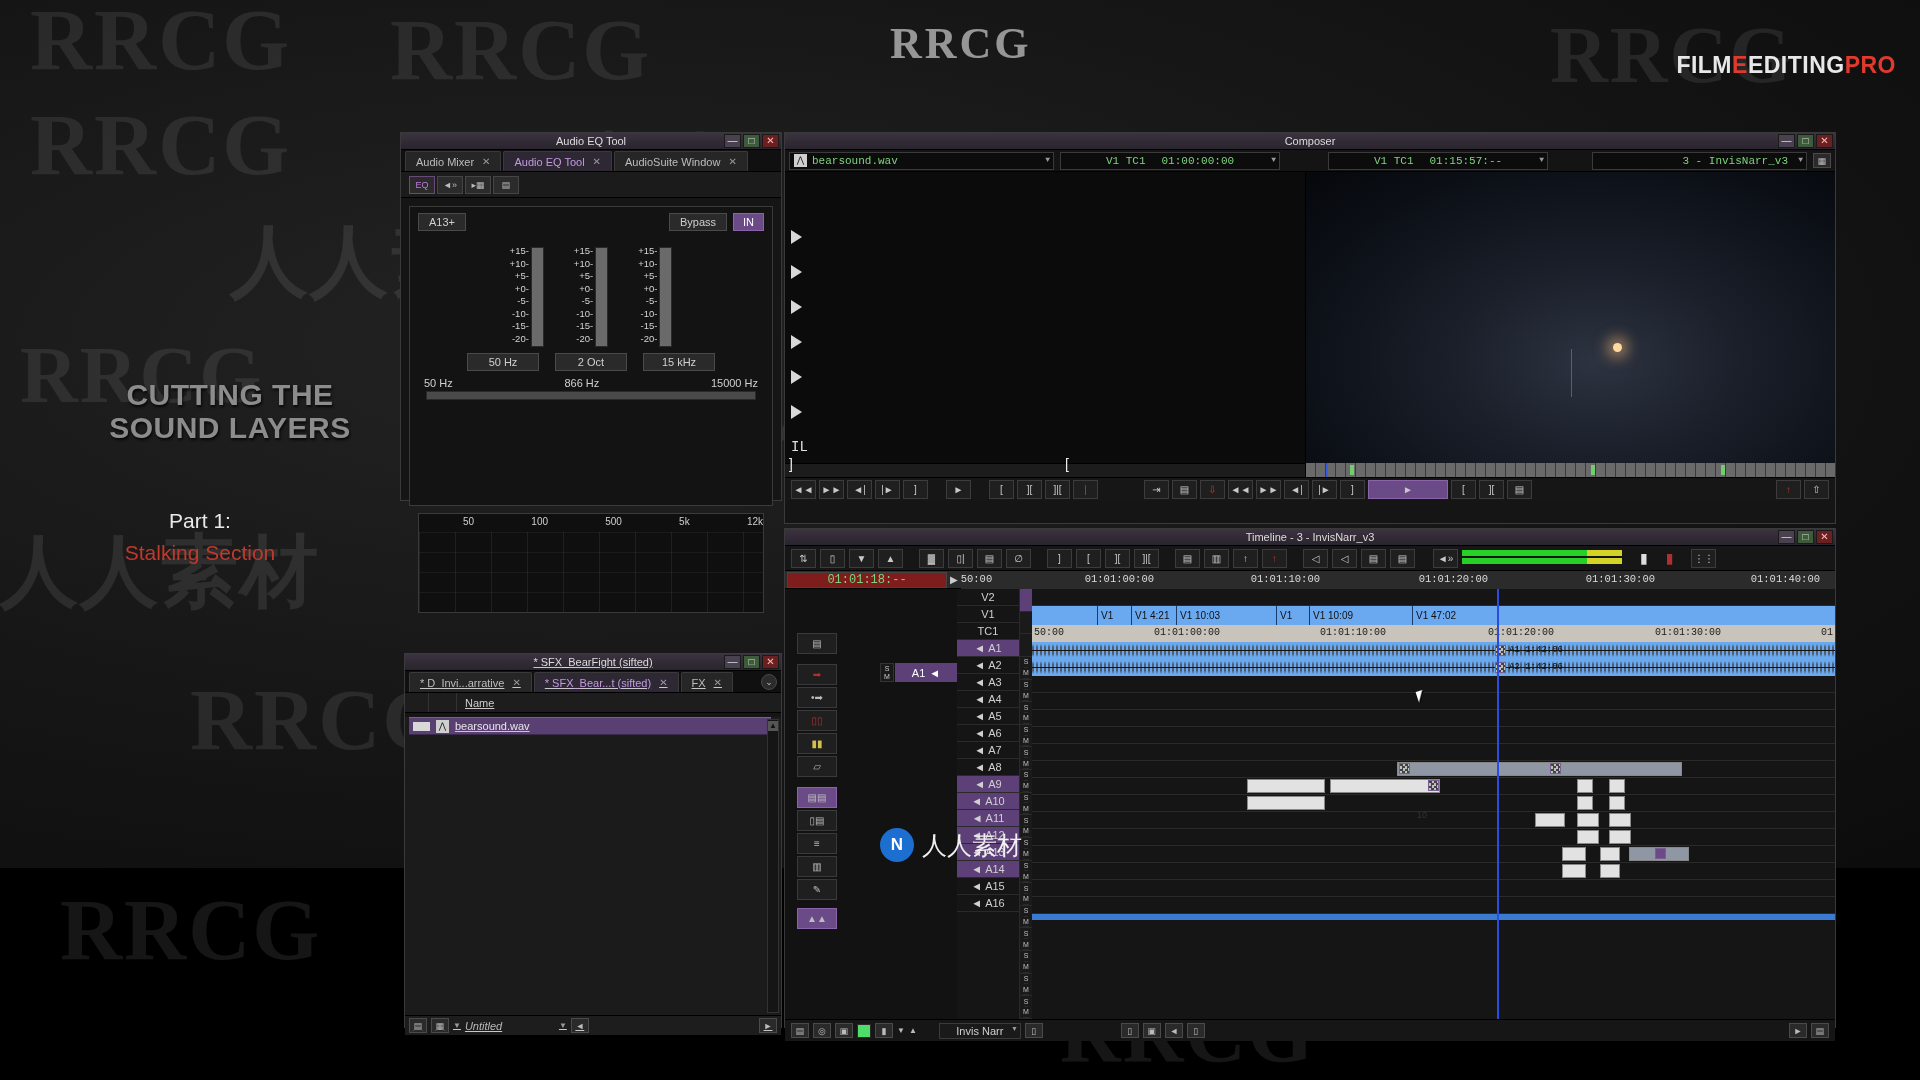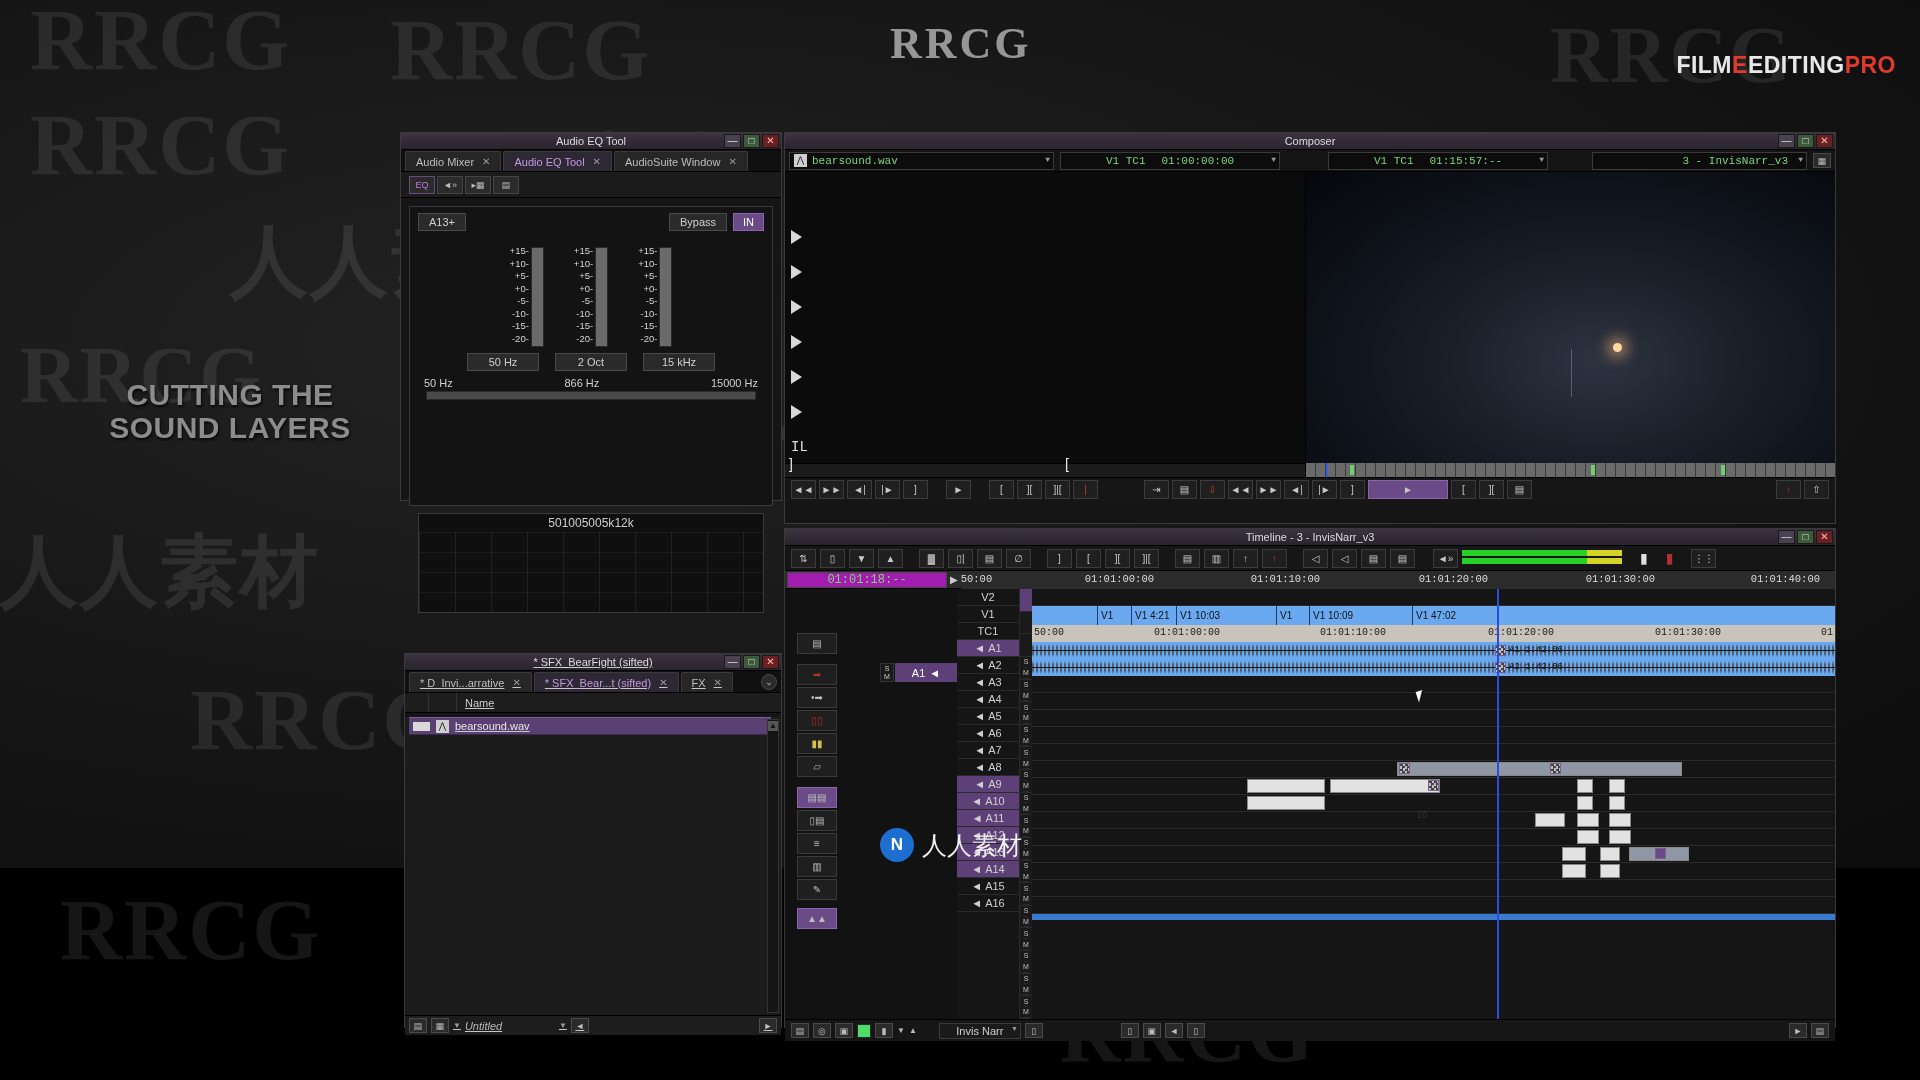--- a/index.html
+++ b/index.html
@@ -68,22 +68,22 @@
   .band .scale { font-size:9.5px; color:#d5d5d5; text-align:right; line-height:12.5px; }
   .band .slot { width:13px; height:100px; background:#6a6a6a; border:1px solid #2a2a2a; margin-top:2px; }
   .eq-fbtns { display:flex; justify-content:center; gap:16px; margin-top:6px; }
   .fbtn { width:72px; text-align:center; font-size:11px; background:#2a2a2a;
           border:1px solid #4a4a4a; color:#d0d0d0; padding:2px 0; }
   .eq-freq { display:flex; justify-content:space-between; font-size:11px; color:#d0d0d0;
              padding:6px 14px 0 14px; }
   .eq-slider { margin:2px 16px 0 16px; height:9px; background:#4a4a4a; border:1px solid #2a2a2a; }
   .eq-graph { position:absolute; left:8px; right:8px; bottom:-108px; height:100px;
               background:#0f0f0f; border:1px solid #3a3a3a; }
-  .eq-graph .ticks { display:flex; justify-content:center; font-size:12px;
-                     color:#cfcfcf; padding-top:2px; }
+  .eq-graph .ticks { display:flex; justify-content:space-between; font-size:10px;
+                     color:#cfcfcf; padding-top:2px;padding-left:44px; }
   .eq-grid { position:absolute; left:0; right:0; top:18px; bottom:0;
              background:
              repeating-linear-gradient(to right, rgba(255,255,255,.07) 0 1px, transparent 1px 36px),
              repeating-linear-gradient(to bottom, rgba(255,255,255,.05) 0 1px, transparent 1px 20px); }
 
   
   #binwin { left:404px; top:653px; width:378px; height:375px;text-decoration:underline; }
   .bin-head { display:flex; height:20px; background:#1d1d1d; border-bottom:1px solid #000;
               align-items:center; font-size:11px; color:#cfcfcf; }
   .bin-head .c1 { width:24px; border-right:1px solid #333; height:100%; }
@@ -135,21 +135,21 @@
   .tb.purple { background:#6b4a88; border-color:#8a63a8; width:80px; }
 
   
   #timeline { left:784px; top:528px; width:1052px; height:500px; }
   .tl-tools { height:25px; background:#161616; display:flex; align-items:center; gap:4px;
               padding:0 6px; border-bottom:1px solid #000; }
   .meter { width:160px; height:16px; display:flex; flex-direction:column; gap:2px; }
   .meter .m { height:6px; background:linear-gradient(to right,#27d027 0 78%,#d4d427 78% 100%); }
   .tl-ruler { height:18px; background:#2b2b2b; display:flex; align-items:center;
               position:relative; border-bottom:1px solid #000; }
-  .tc-box { width:160px; height:16px; background:#a21caf; border:1px solid #444;
+  .tc-box { width:160px; height:16px; background:#7f1d1d; border:1px solid #444;
             color:#7fd37f; font-family:"Liberation Mono",monospace; font-size:12px;
             display:flex; align-items:center; justify-content:center; margin-left:2px; }
   .ruler-ticks { flex:1; position:relative; height:18px; background:#2b2b2b; }
   .ruler-ticks span { position:absolute; top:2px; font-size:10.5px; color:#dcdcdc;
                       font-family:"Liberation Mono",monospace; }
   .tl-main { display:flex; height:430px; background:#181818; }
   .tl-left { width:172px; background:#121212; position:relative; }
   .tl-palette { position:absolute; left:12px; top:42px; width:42px; }
   .pbtn { width:40px; height:21px; background:#1f1f1f; border:1px solid #3a3a3a; margin-top:2px;
           display:flex; align-items:center; justify-content:center; font-size:10px; color:#bbb; }
@@ -222,20 +222,24 @@
   <div class="wm cn" style="left:430px;top:120px;font-size:70px;">人人素材</div>
 
   <div id="brand">
     <span>FILM</span><span class="red">E</span><span>EDITING</span><span class="pro">PRO</span>
   </div>
 
   <div id="lesson-title">
     <div class="l1">CUTTING THE</div>
     <div class="l2">SOUND LAYERS</div>
   </div>
+  <div id="lesson-sub">
+    <div class="p1">Part 1:</div>
+    <div class="p2">Stalking Section</div>
+  </div>
 
   <div class="win" id="eqwin">
     <div class="titlebar">
       <span>Audio EQ Tool</span>
       <div class="wbtns">
         <div class="wbtn">—</div>
         <div class="wbtn g">□</div>
         <div class="wbtn r">✕</div>
       </div>
     </div>

